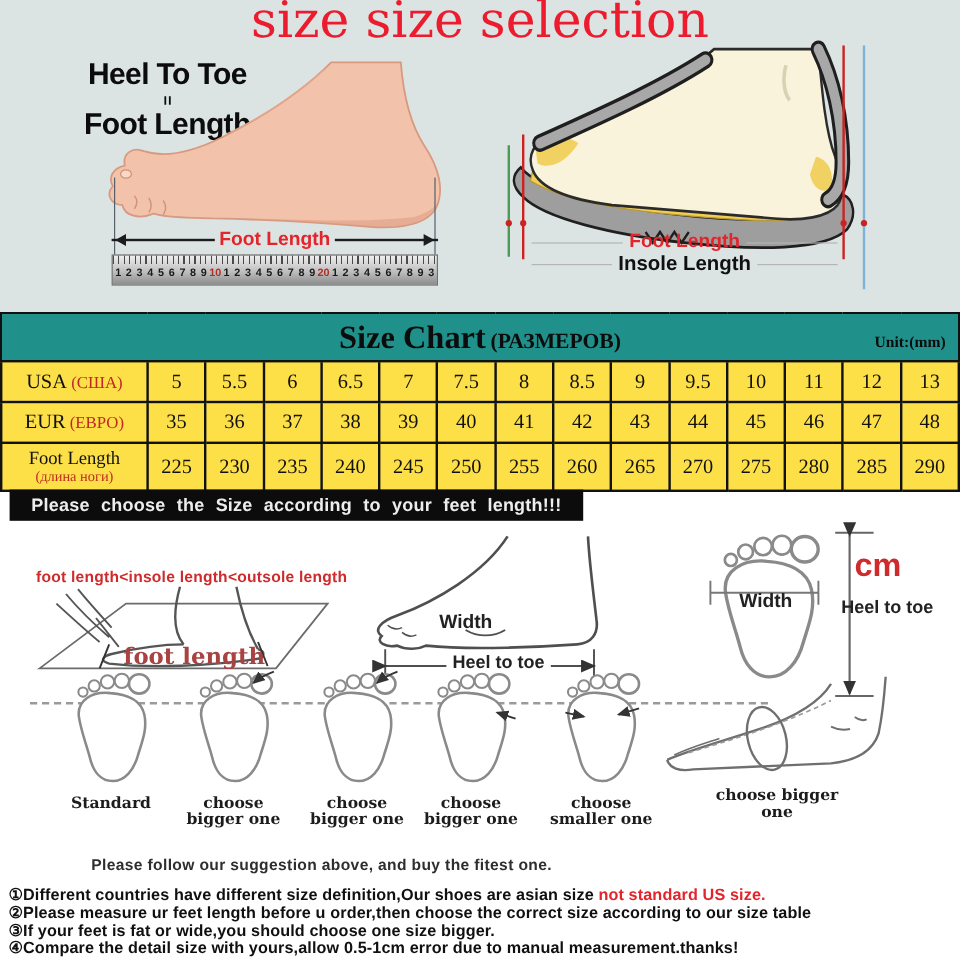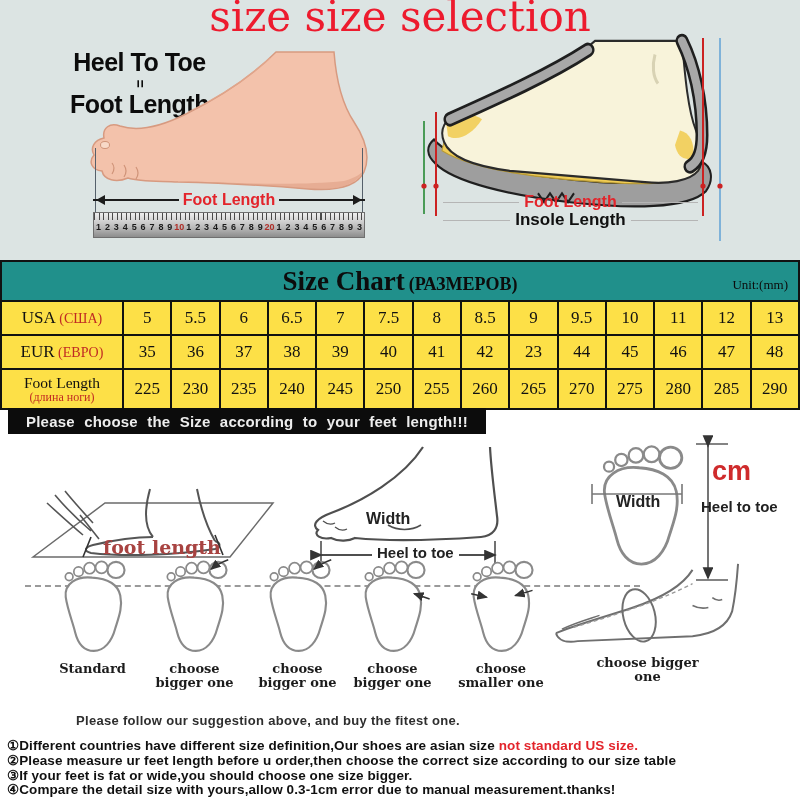--- a/index.html
+++ b/index.html
@@ -36,21 +36,21 @@
   .slab-fl { color:#e3242b; font-size:16px; }
   .slab-blk { color:#101010; font-size:17px; }
 
   
   .size-table { position:absolute; top:260px; left:0; width:800px; border-collapse:collapse;
     table-layout:fixed; font-family:"Liberation Serif", serif; background:#fde047; }
   .size-table td, .size-table th { border:2px solid #111; text-align:center; }
   .sc-head { background:#20908b; height:40px; position:relative; }
   .sc-title { font-size:27px; font-weight:700; color:#0c0c0c; }
   .sc-sub { font-size:18px; font-weight:700; color:#0c0c0c; }
-  .sc-unit { position:absolute; right:10px; bottom:7px; font-size:13px; font-weight:400; color:#0c0c0c; }
+  .sc-unit { position:absolute; right:10px; bottom:7px; font-size:13px; font-weight:700; color:#0c0c0c; }
   .size-table tbody tr:nth-child(1) td, .size-table tbody tr:nth-child(2) td { height:34px; }
   .size-table tbody tr:nth-child(3) td { height:40px; }
   .size-table td.val { font-size:17px; color:#111; }
   .rowlabel { font-size:17px; color:#111; }
   .rowlabel .rl-alt { color:#c12a23; font-size:14px; }
   .rowlabel.stacked .rl-main { display:block; font-size:15.5px; line-height:17px; }
   .rowlabel.stacked .rl-alt { display:block; font-size:12px; line-height:13px; }
 
   
   .notice-bar { position:absolute; left:8px; top:408px; width:478px; height:26px; background:#0c0c0c;
@@ -245,21 +245,21 @@
         <tr>
           <td class="rowlabel"><span class="rl-main">EUR</span><span class="rl-alt"> (ЕВРО)</span></td>
           <td class="val">35</td>
           <td class="val">36</td>
           <td class="val">37</td>
           <td class="val">38</td>
           <td class="val">39</td>
           <td class="val">40</td>
           <td class="val">41</td>
           <td class="val">42</td>
-          <td class="val">23</td>
+          <td class="val">43</td>
           <td class="val">44</td>
           <td class="val">45</td>
           <td class="val">46</td>
           <td class="val">47</td>
           <td class="val">48</td>
         </tr>
         <tr>
           <td class="rowlabel stacked">
             <span class="rl-main">Foot Length</span>
             <span class="rl-alt">(длина ноги)</span>
@@ -277,20 +277,21 @@
           <td class="val">275</td>
           <td class="val">280</td>
           <td class="val">285</td>
           <td class="val">290</td>
         </tr>
       </tbody>
   </table>
 
   <div class="notice-bar">Please choose the Size according to your feet length!!!</div>
 
+  <div class="formula">foot length&lt;insole length&lt;outsole length</div>
 
   <svg class="trace-illustration" width="255" height="76" viewBox="0 0 255 76">
     <polygon points="8,70 80,16 248,16 205,70" fill="none" stroke="#6b6b6b" stroke-width="1.5"></polygon>
     <path d="M125,2 C120,20 118,38 128,50 M172,2 C176,22 182,40 190,54" fill="none" stroke="#555" stroke-width="2"></path>
     <path d="M128,50 C110,50 85,54 68,58 C60,60 58,64 66,66 C100,70 150,68 190,62 C196,60 196,56 190,54" fill="none" stroke="#555" stroke-width="2"></path>
     <path d="M30,8 C40,20 52,32 66,44 M22,16 C34,27 46,38 58,48 M40,4 C48,14 58,25 68,36 M55,28 L74,52" fill="none" stroke="#555" stroke-width="1.6"></path>
     <path d="M66,50 L58,70 M190,48 L198,68" stroke="#333" stroke-width="1.6"></path>
   </svg>
   <div class="trace-footlength">foot length</div>
 
@@ -365,16 +366,16 @@
     </svg>
     <div class="fit-label" style="width:110px; margin:0 auto;">choose bigger one</div>
   </div>
 
   <div class="fit-note">Please follow our suggestion above, and buy the fitest one.</div>
 
   <div class="footnotes">
     <div class="fn-line"><span>①Different countries have different size definition,Our shoes are asian size </span><span class="fn-red">not standard US size.</span></div>
     <div class="fn-line"><span>②Please measure ur feet length before u order,then choose the correct size according to our size table</span><span class="fn-red"></span></div>
     <div class="fn-line"><span>③If your feet is fat or wide,you should choose one size bigger.</span><span class="fn-red"></span></div>
-    <div class="fn-line"><span>④Compare the detail size with yours,allow 0.3-1cm error due to manual measurement.thanks!</span><span class="fn-red"></span></div>
+    <div class="fn-line"><span>④Compare the detail size with yours,allow 0.5-1cm error due to manual measurement.thanks!</span><span class="fn-red"></span></div>
   </div>
 
 </div>
 
 </body></html>

